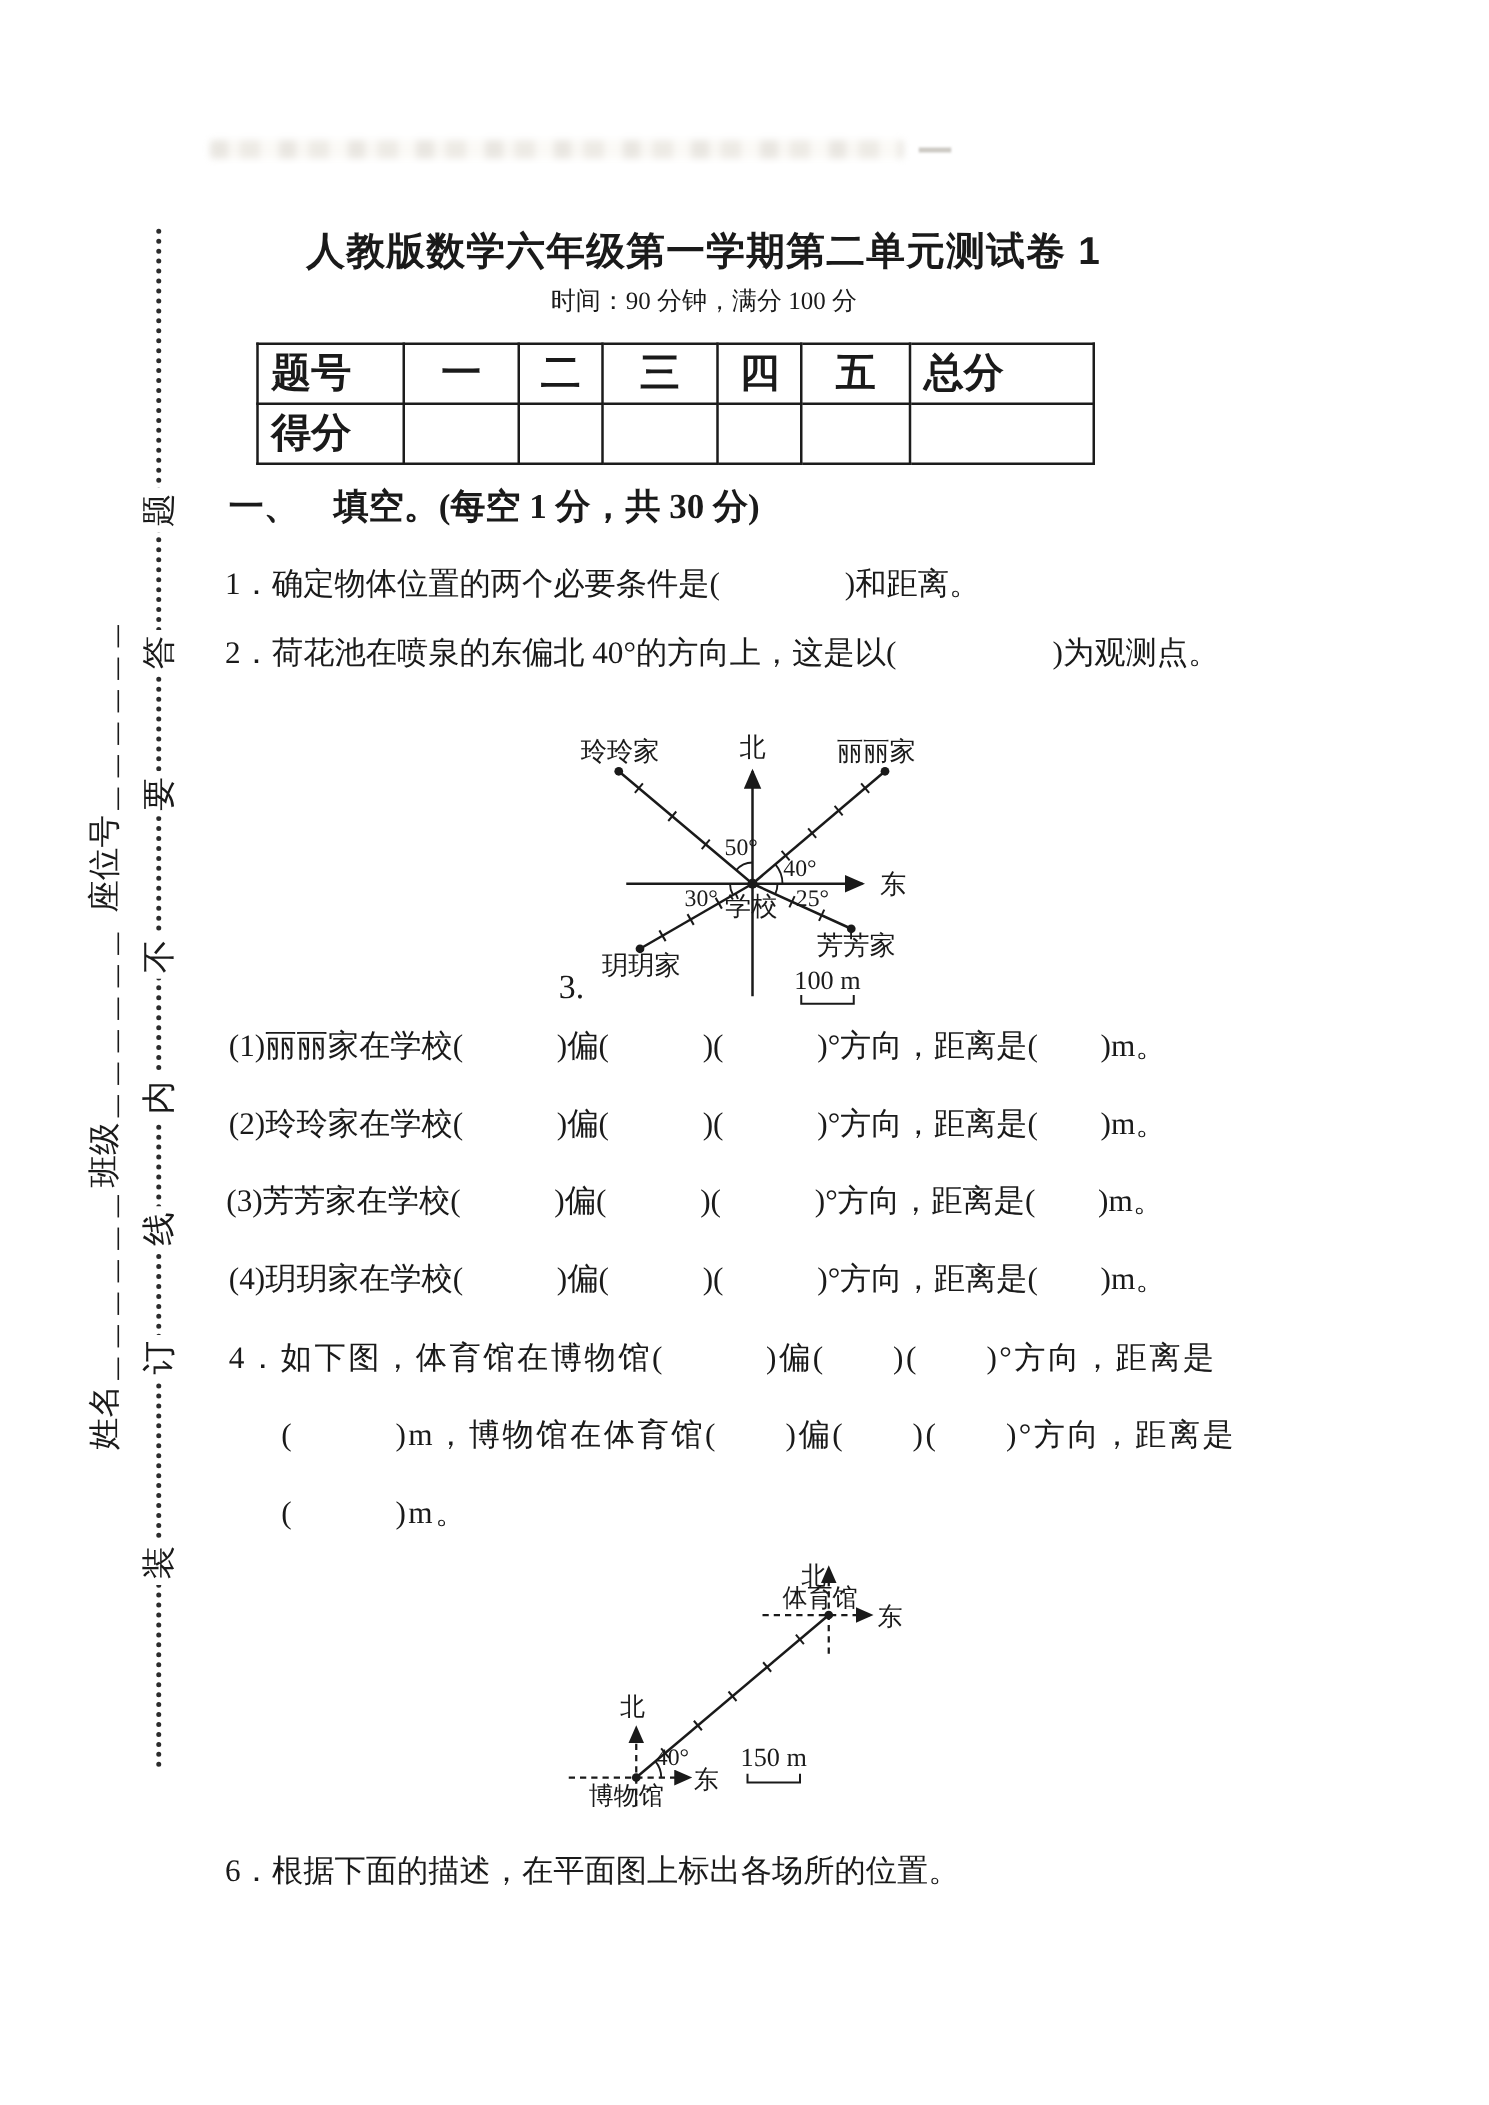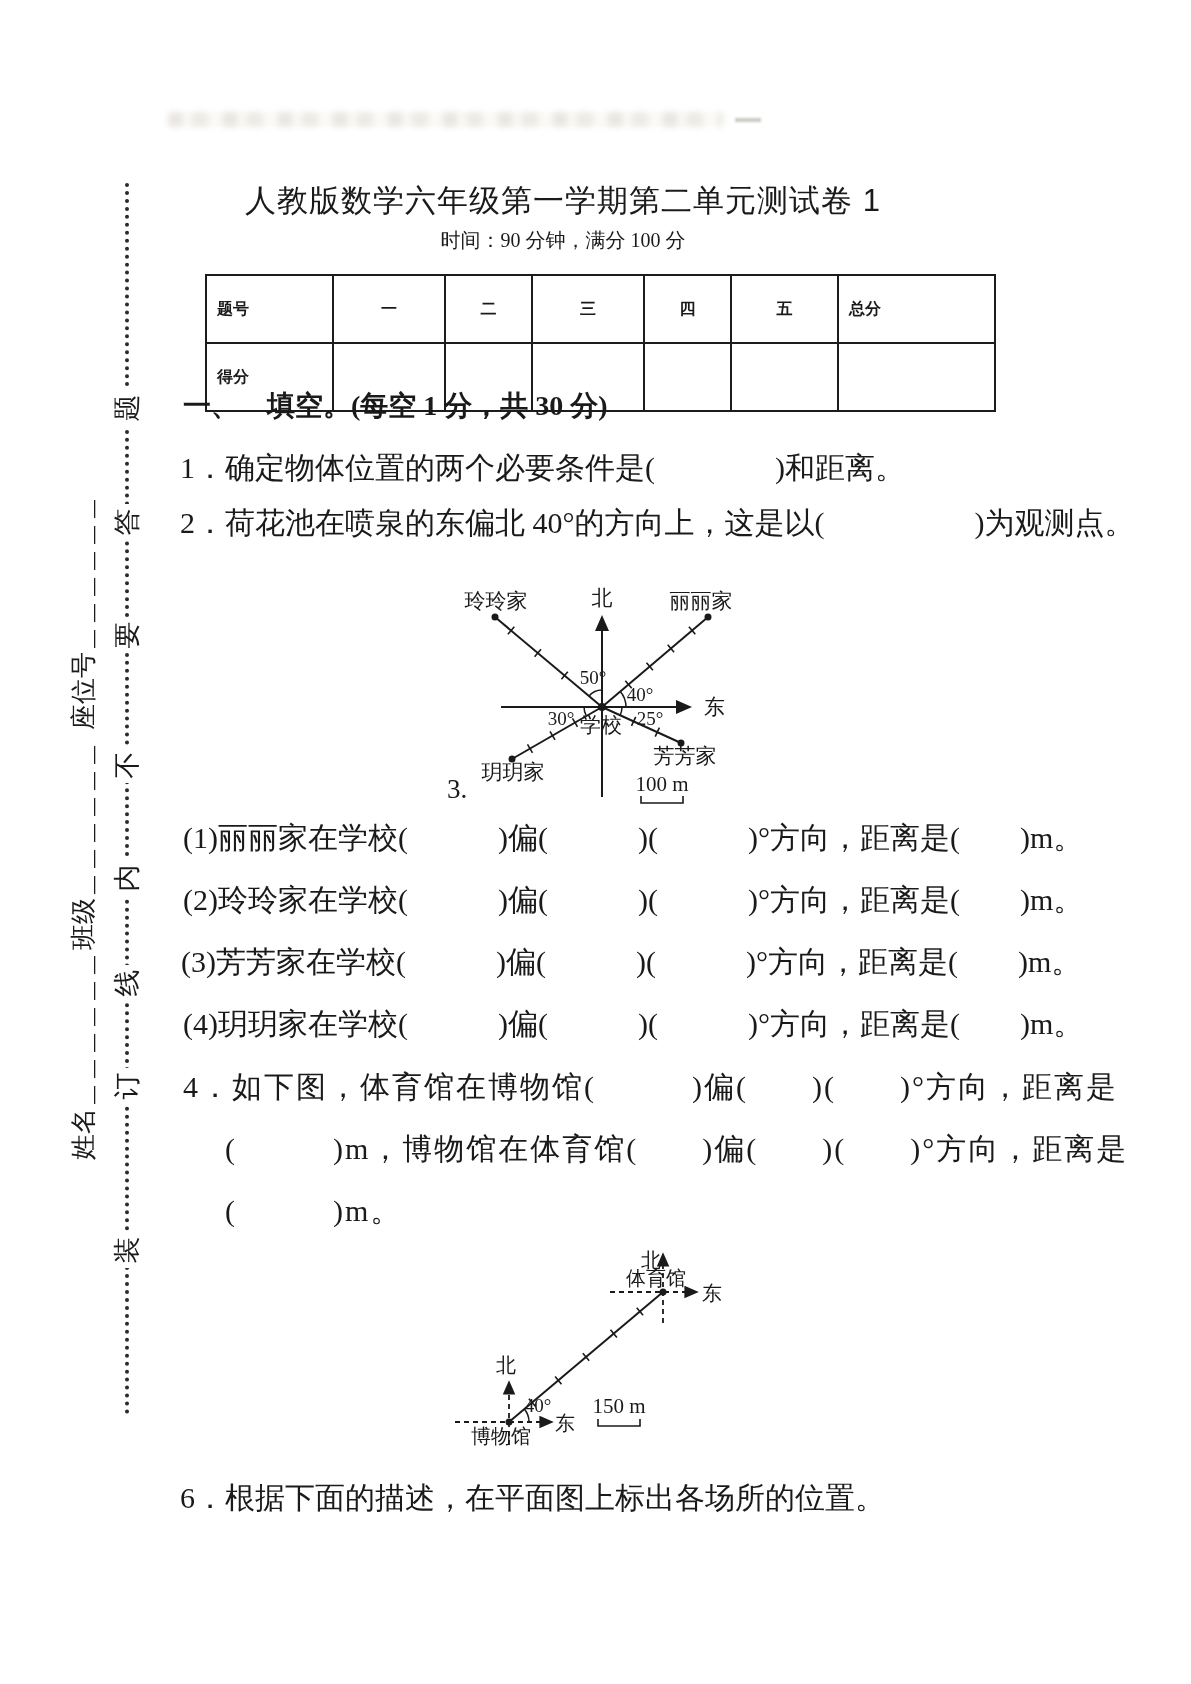--- a/index.html
+++ b/index.html
@@ -11,29 +11,29 @@
   
   .blur-strip{
     position:absolute;left:168px;top:112px;width:555px;height:15px;
     background:repeating-linear-gradient(90deg,#cfc9bd 0 14px,#f3efe7 14px 24px,#d8d2c6 24px 40px,#f6f3ec 40px 55px);
     opacity:.45;filter:blur(3px);border-radius:3px;
   }
   .blur-dot{position:absolute;left:735px;top:118px;width:26px;height:4px;background:#9a958a;opacity:.5;filter:blur(1px);}
   
   .header{position:absolute;left:133px;top:0;width:860px;text-align:center;}
   .title{position:absolute;left:0;top:180px;width:860px;font-family:"Liberation Sans","DejaVu Sans",sans-serif;
-         font-weight:normal;font-size:31px;letter-spacing:1px;}
+         font-weight:bold;font-size:31px;letter-spacing:1px;}
   .subtitle{position:absolute;left:0;top:227px;width:860px;font-size:20px;}
   
   table.score{position:absolute;left:205px;top:274px;border-collapse:collapse;table-layout:fixed;}
   table.score td{border:2px solid #1c1c1c;height:46px;font-family:"Liberation Sans","DejaVu Sans",sans-serif;
-                 font-weight:bold;font-size:16px;text-align:center;padding:10px;}
+                 font-weight:bold;font-size:32px;text-align:center;padding:0;}
   table.score td.lab{text-align:left;padding-left:10px;}
   
-  .qline{position:absolute;font-size:30px;line-height:32px;white-space:nowrap;}
+  .qline{position:absolute;font-size:25px;line-height:32px;white-space:nowrap;}
   .bold{font-weight:bold;}
   .spread{letter-spacing:2px;}
   
   .bind-line{position:absolute;left:125px;top:183px;height:1232px;width:0;border-left:4px dotted #2b2b2b;}
   .bind-char{position:absolute;left:109px;width:36px;height:34px;line-height:34px;text-align:center;
              background:#ffffff;font-size:27px;transform:rotate(-90deg);}
   .side-field{position:absolute;height:32px;line-height:32px;font-size:26px;transform:rotate(-90deg);
               transform-origin:0 0;white-space:nowrap;}
   svg text{font-family:"Liberation Serif","DejaVu Serif",serif;fill:#1a1a1a;}
 </style>

